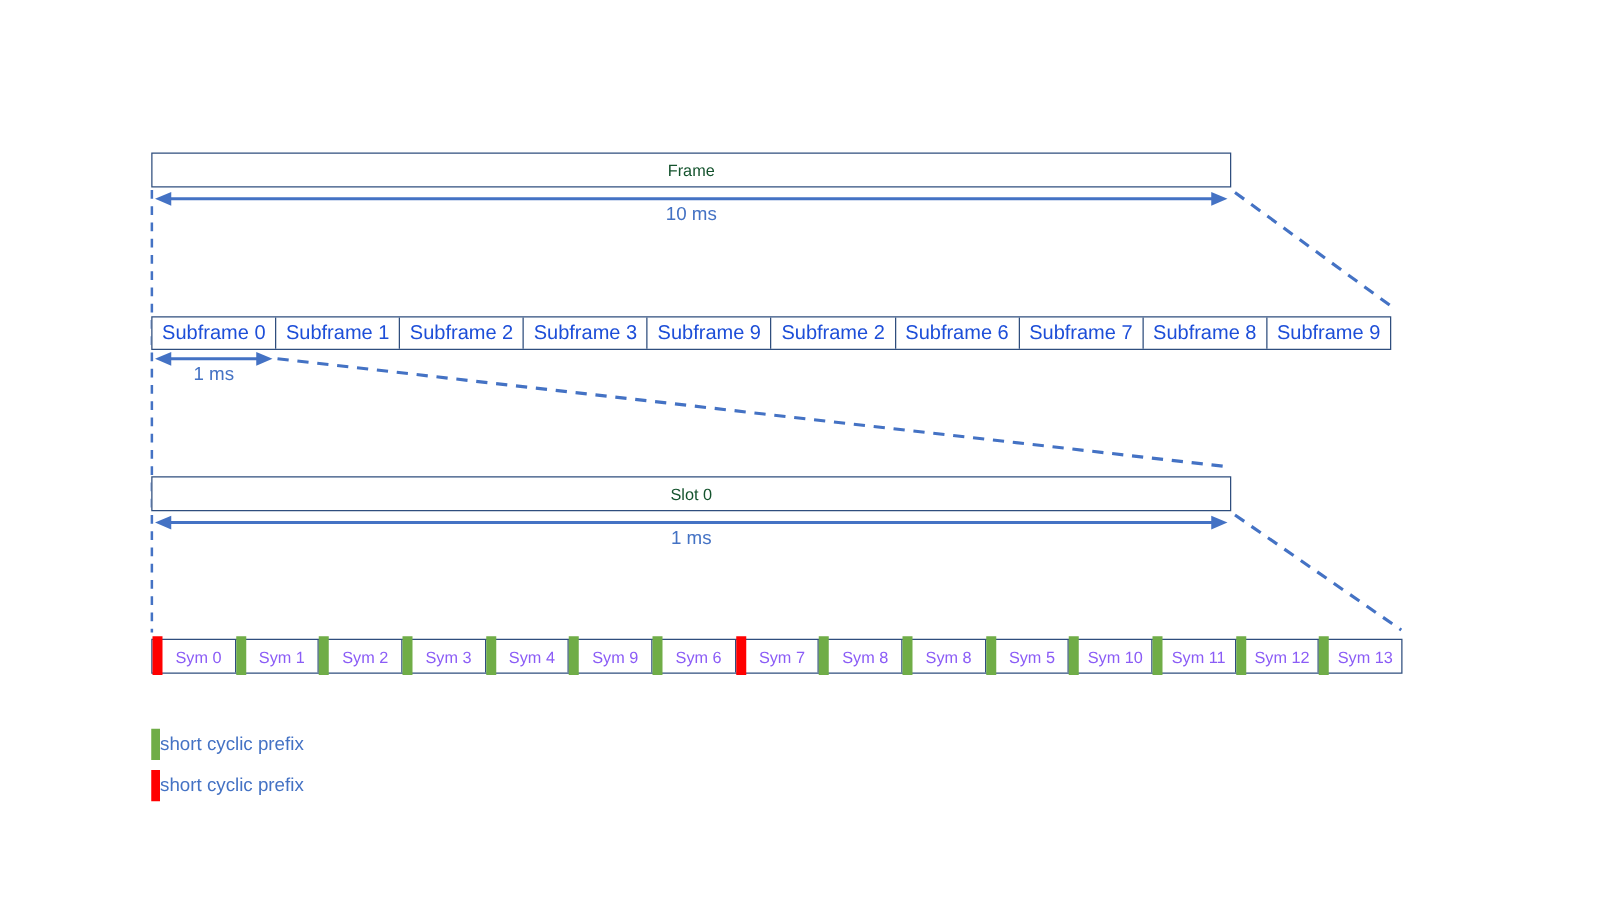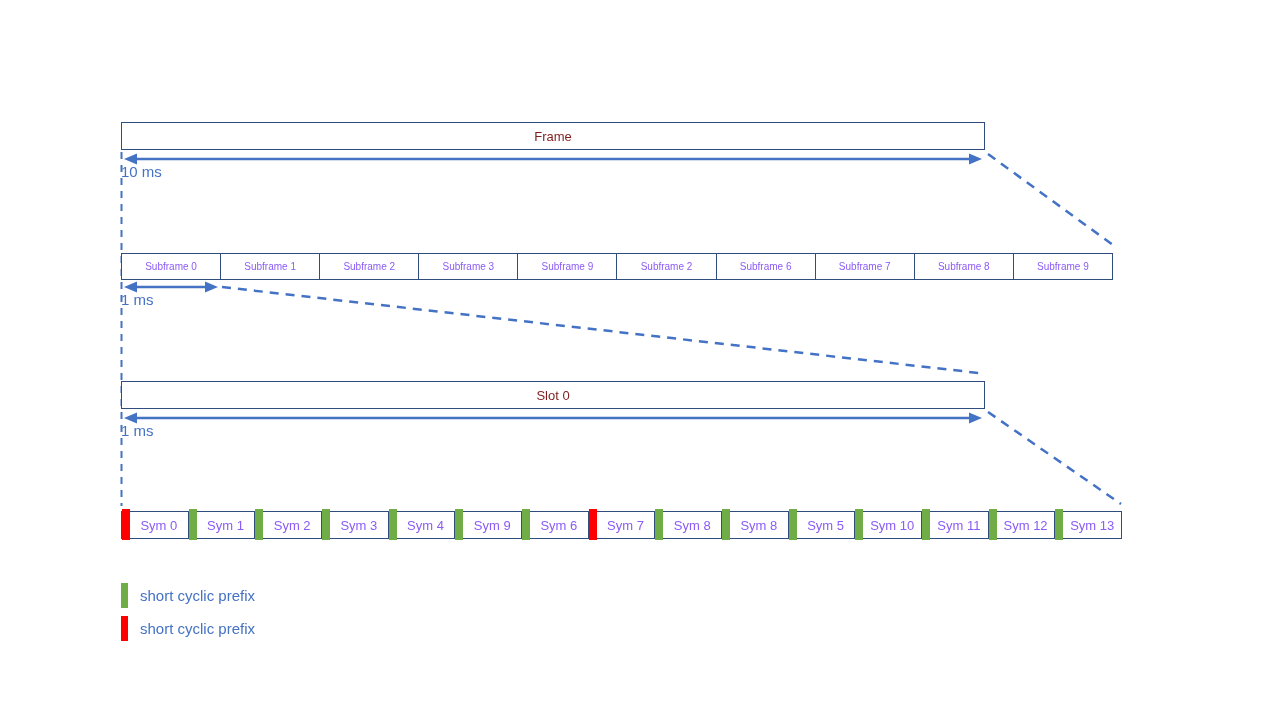--- a/index.html
+++ b/index.html
@@ -20,41 +20,41 @@
     pointer-events: none;
   }
   .box {
     position: absolute;
     border: 1.5px solid #2F4E7E;
     background: #ffffff;
     display: flex;
     align-items: center;
     justify-content: center;
     font-size: 13px;
-    color: #7f1d1d;
+    color: #14532d;
     z-index: 2;
   }
   .frame-box  { left: 121px; top: 122px; width: 864px; height: 28px; }
   .slot-box   { left: 121px; top: 381px; width: 864px; height: 28px; }
   .row {
     position: absolute;
     border: 1.5px solid #2F4E7E;
     background: #ffffff;
     display: flex;
     z-index: 2;
   }
   .subframe-row { left: 121px; top: 253px; width: 992px; height: 27px; }
   .symbol-row   { left: 121px; top: 511px; width: 1001px; height: 28px; overflow: visible; }
   .subframe-row .cell {
     flex: 1;
     display: flex;
     align-items: center;
     justify-content: center;
-    font-size: 10px;
-    color: #8b5cf6;
+    font-size: 16px;
+    color: #1d4ed8;
     border-right: 1.5px solid #2F4E7E;
     white-space: nowrap;
   }
   .subframe-row .cell:last-child { border-right: none; }
   .symbol-row .symcell {
     flex: 1;
     display: flex;
     align-items: stretch;
     border-right: 1.5px solid #2F4E7E;
     overflow: visible;
@@ -75,21 +75,21 @@
     align-items: center;
     justify-content: center;
     font-size: 13px;
     color: #8b5cf6;
     white-space: nowrap;
   }
   .blue-label {
     position: absolute;
     color: #4472C4;
     font-size: 15px;
-    text-align: left;
+    text-align: center;
     z-index: 2;
   }
   .lbl-10ms      { left: 121px; top: 163px; width: 864px; }
   .lbl-1ms-sub   { left: 121px; top: 291px; width: 100px; }
   .lbl-1ms-slot  { left: 121px; top: 422px; width: 864px; }
   .legend {
     position: absolute;
     left: 121px; top: 583px;
     z-index: 2;
     display: flex;
@@ -103,21 +103,20 @@
   .legend-swatch {
     width: 7px;
     height: 25px;
     flex: 0 0 7px;
   }
   .legend-swatch[data-cp="short"] { background: #70AD47; }
   .legend-swatch[data-cp="long"]  { background: #FF0000; }
   .legend-label {
     color: #4472C4;
     font-size: 15px;
-    padding-left: 12px;
     white-space: nowrap;
   }
 </style>
 </head>
 <body>
 
 <div class="canvas">
 
   <svg class="overlay" viewBox="0 0 1280 720" xmlns="http://www.w3.org/2000/svg">
 

